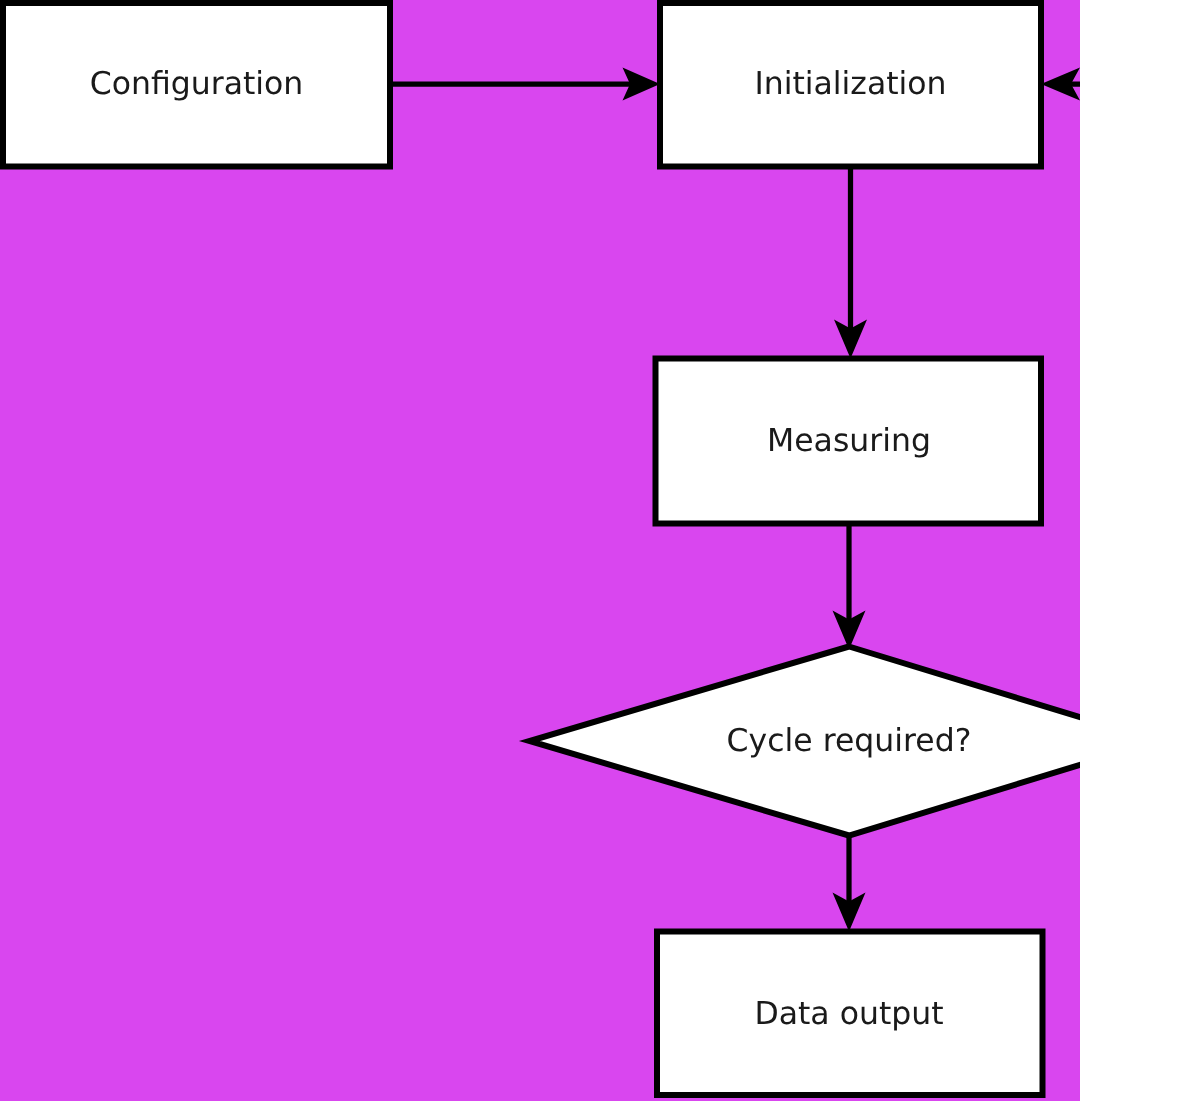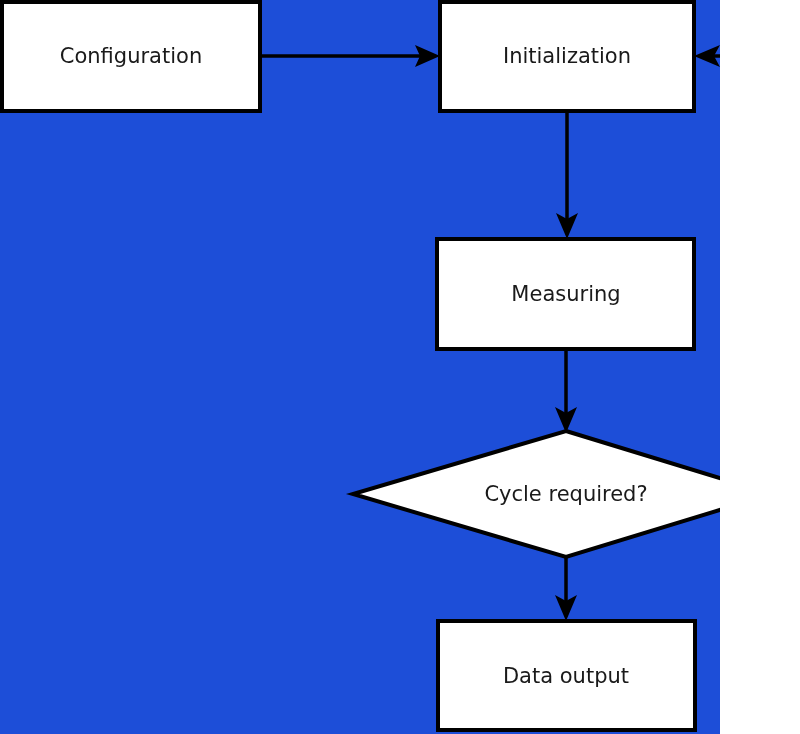--- a/index.html
+++ b/index.html
@@ -8,21 +8,21 @@
     padding: 0;
     background: #ffffff;
   }
   body {
     font-family: "DejaVu Sans", sans-serif;
   }
   #diagram-root {
     position: relative;
     width: 720px;
     height: 734px;
-    background: #1d4ed8;
+    background: #d946ef;
     overflow: hidden;
   }
   #flow-svg {
     position: absolute;
     top: 0;
     left: 0;
     width: 800px;
     height: 734px;
     display: block;
   }

